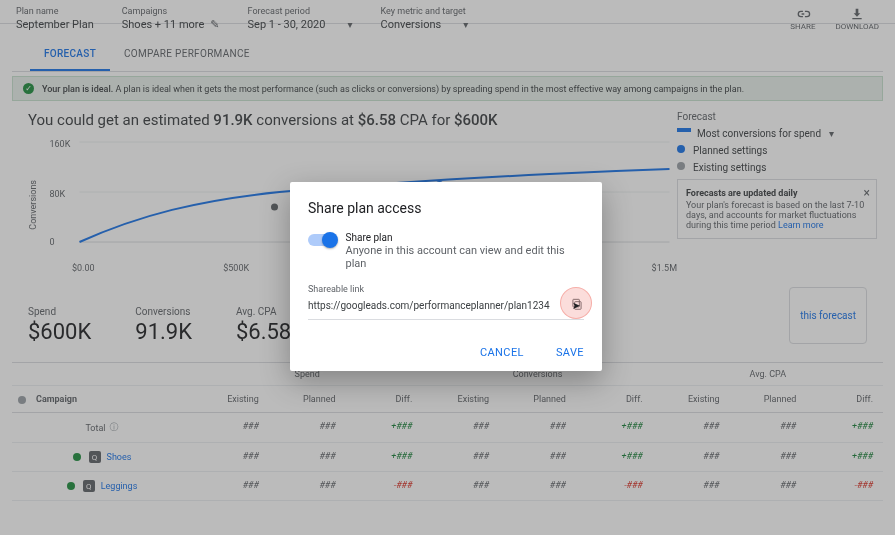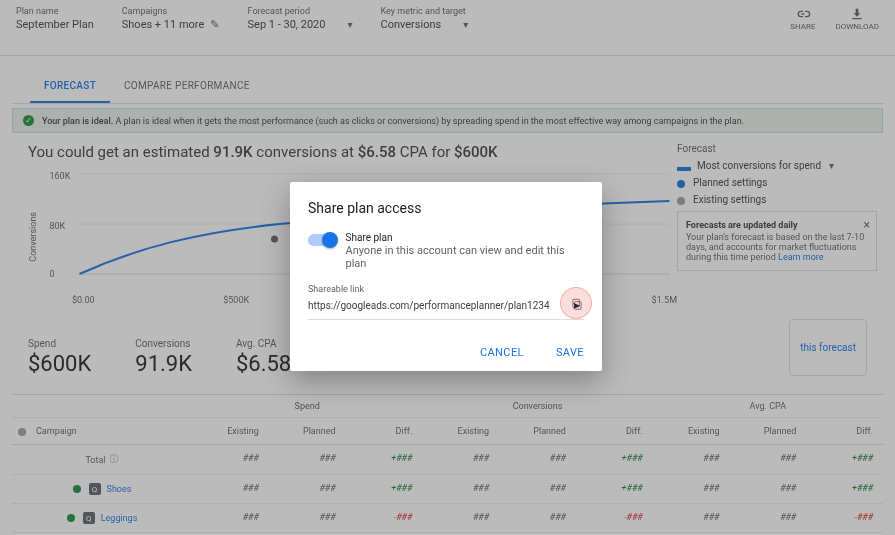--- a/index.html
+++ b/index.html
@@ -1,20 +1,20 @@
 <!DOCTYPE html>
 <html><head>
 <meta charset="utf-8">
 <style>
   * { box-sizing: border-box; margin: 0; padding: 0; font-family: Roboto, Arial, sans-serif; }
   body { width: 895px; height: 535px; background: #fff; overflow: hidden; position: relative; color: #3c4043; }
   .dim-overlay { position: absolute; inset: 0; background: rgba(59,59,59,0.35); z-index: 50; }
 
   
-  .header { display: flex; align-items: flex-start; padding: 6px 16px 0 16px; border-bottom: 1px solid #dadce0; height: 56px; }
+  .header { display: flex; align-items: flex-start; padding: 6px 16px 0 16px; border-bottom: 1px solid #dadce0; height: 24px; }
   .hcol { display: flex; flex-direction: column; margin-right: 28px; }
   .hlabel { font-size: 9px; color: #5f6368; margin-bottom: 2px; }
   .hval { font-size: 11px; color: #3c4043; display: flex; align-items: center; }
   .hval .chev { margin-left: 22px; font-size: 10px; color: #5f6368; }
   .pencil { font-size: 11px; margin-left: 6px; color: #5f6368; }
   .hspacer { flex: 1; }
   .hicon { display: flex; flex-direction: column; align-items: center; margin-left: 20px; color: #5f6368; font-size: 8px; }
   .hicon svg { width: 16px; height: 16px; fill: #5f6368; }
 
   
@@ -35,21 +35,21 @@
   .chart-wrap { display:flex; }
   .ylabel { writing-mode: vertical-rl; transform: rotate(180deg); font-size:9px; color:#5f6368; align-self:center; margin-right:4px; }
   .chart { flex:1; }
   .chart svg { width:100%; height:120px; }
   .xaxis { display:flex; font-size:9px; color:#5f6368; margin-top:2px; padding-left:30px; }
   .xaxis span { flex:1; }
   .tick { font-size:9px; fill:#5f6368; }
 
   .right { width:200px; font-size:10px; color:#3c4043; }
   .right .sec-title { font-size:10px; color:#5f6368; margin-bottom:6px; }
-  .right .row { display:flex; align-items:flex-end; margin-bottom:6px; }
+  .right .row { display:flex; align-items:flex-start; margin-bottom:6px; }
   .swatch { width:14px; height:4px; background:#1a73e8; margin-right:6px; }
   .dotg { width:8px; height:8px; border-radius:50%; background:#9aa0a6; margin-right:8px; }
   .dotb { width:8px; height:8px; border-radius:50%; background:#1a73e8; margin-right:8px; }
   .chevs { margin-left:8px; color:#5f6368; font-size:10px; }
   .notice { border:1px solid #dadce0; padding:8px; font-size:9px; color:#5f6368; position:relative; margin-top:6px; }
   .notice b { color:#3c4043; font-weight:700; display:block; margin-bottom:2px; }
   .notice a { color:#1a73e8; text-decoration:none; }
   .notice .close { position:absolute; top:6px; right:6px; color:#5f6368; font-size:12px; }
 
   
@@ -59,21 +59,21 @@
   .metric .val { font-size:22px; color:#202124; }
   .traffic { font-size:10px; color:#5f6368; flex:1; padding-bottom:6px; }
   .edit-link { font-size:10px; color:#1a73e8; border:1px solid #dadce0; padding:22px 10px; border-radius:4px; }
 
   
   .table { margin: 10px 12px 0 12px; font-size:9px; color:#5f6368; }
   .thead1 { display:flex; border-top:1px solid #dadce0; border-bottom:1px solid #eceff1; }
   .thead1 .c0 { width:180px; }
   .thead1 .grp { flex:1; text-align:center; padding:6px 0; }
   .thead2 { display:flex; border-bottom:1px solid #dadce0; }
-  .thead2 .c0 { width:180px; display:flex; align-items:flex-end; padding:8px 6px; }
+  .thead2 .c0 { width:180px; display:flex; align-items:flex-end; padding:8px 6px;font-weight:bold; }
   .thead2 .c0 .dot { width:8px; height:8px; border-radius:50%; background:#9aa0a6; margin-right:10px; }
   .thead2 .cc { flex:1; text-align:right; padding:8px 10px; }
   .trow { display:flex; border-bottom:1px solid #eceff1; }
   .trow .c0 { width:180px; display:flex; align-items:center; padding:8px 6px;justify-content:center; }
   .trow .c0 .sdot { width:8px; height:8px; border-radius:50%; background:#1e8e3e; margin-right:8px; }
   .trow .c0 .sq { width:12px; height:12px; background:#5f6368; border-radius:2px; margin-right:6px; display:flex; align-items:center; justify-content:center; color:#fff; font-size:8px; }
   .trow .c0 .nm { color:#1a73e8; }
   .trow .cc { flex:1; text-align:right; padding:8px 10px; font-style:italic; }
   .diff-green { color:#188038; }
   .diff-red { color:#d93025; }

